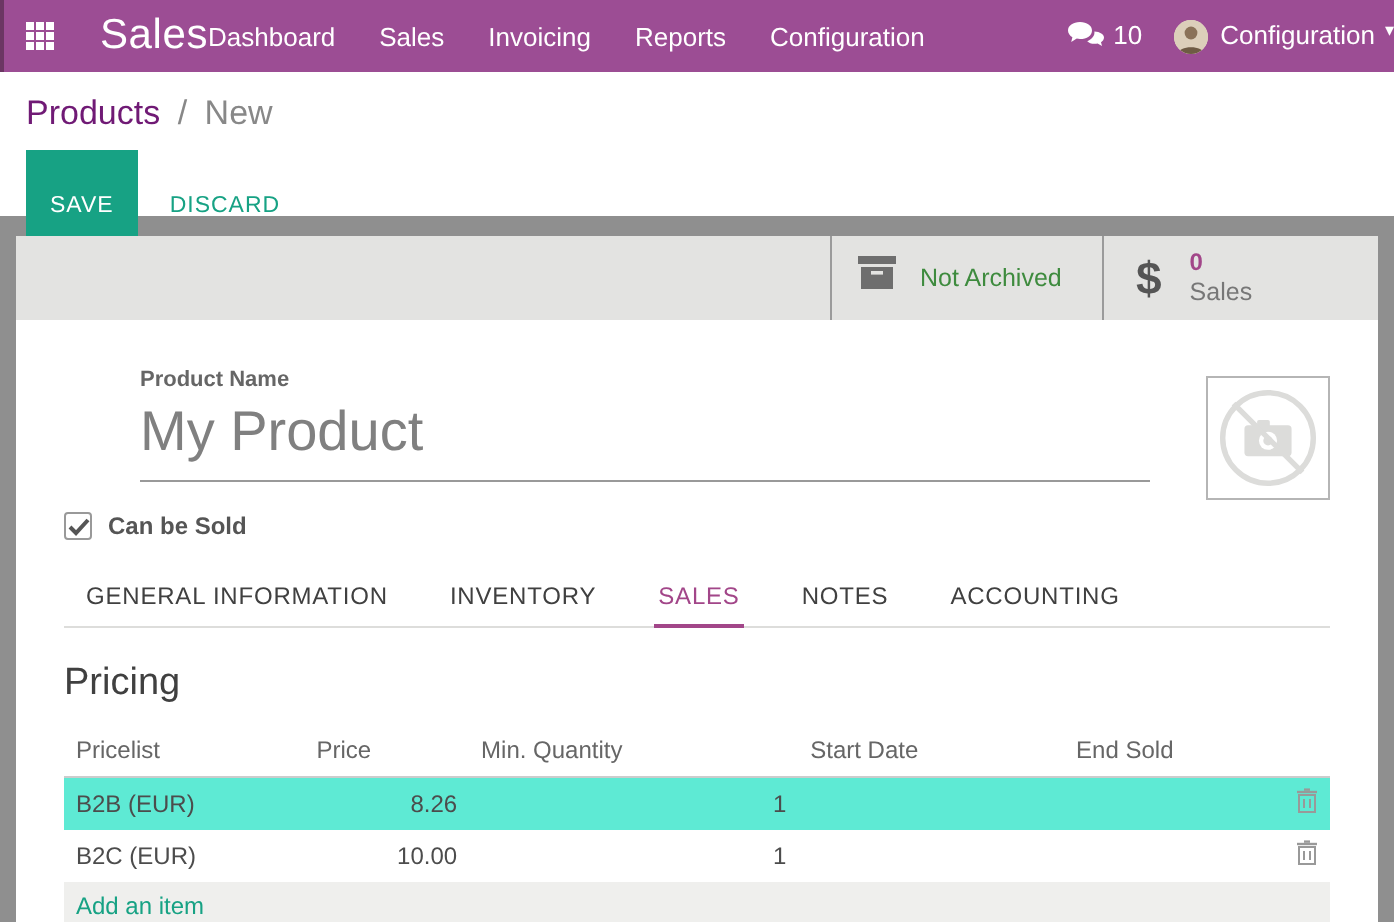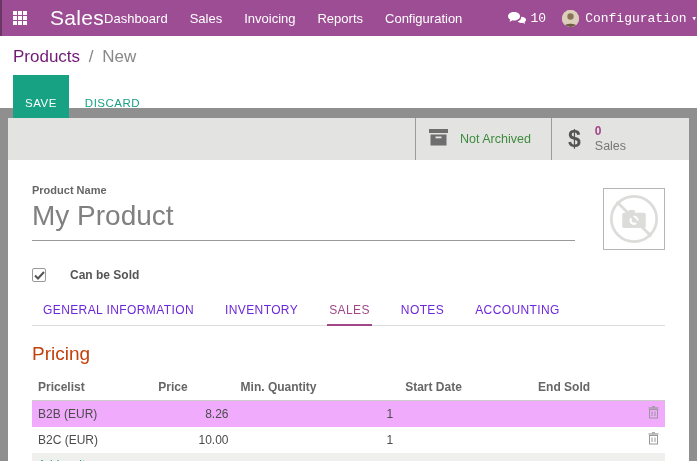--- a/index.html
+++ b/index.html
@@ -14,21 +14,21 @@
   .topbar {
     height:36px; background:#9C4D94; border-left:2px solid #6B3663;
     display:flex; align-items:center; color:#fff; padding-left:11px;
   }
   .apps-icon { width:14px; height:14px; display:grid;
     grid-template-columns:repeat(3,4px); grid-template-rows:repeat(3,4px); gap:1px; cursor:pointer; }
   .apps-icon i { background:#fff; }
   .brand { font-size:21px; margin-left:23px; letter-spacing:.3px; cursor:default; }
   .nav-menu { display:flex; gap:22px; font-size:13px; }
   .nav-item { cursor:pointer; white-space:nowrap; }
-  .nav-right { margin-left:auto; display:flex; align-items:center; font-size:13px;font-family:Liberation Mono, monospace; }
+  .nav-right { margin-left:auto; display:flex; align-items:flex-start; font-size:13px; }
   .chat-icon { display:flex; align-items:center; cursor:pointer; }
   .msg-count { margin-left:5px; cursor:pointer; }
   .avatar { width:17px; height:17px; border-radius:50%; overflow:hidden; margin-left:16px;
     background:#E8DCC8; flex-shrink:0; cursor:pointer; }
   .user-name { margin-left:6px; cursor:pointer; white-space:nowrap; }
   .caret { font-size:9px; margin-left:5px; cursor:pointer; }
 
   
   .control-panel { height:72px; padding:11px 0 0 13px; }
   .breadcrumb { font-size:17px; color:#888; }
@@ -50,43 +50,43 @@
   .stat-btn.sales { width:138px; padding:0 16px; gap:14px; }
   .archive-label { color:#3E8B3E; font-size:12.5px; }
   .dollar-icon { font-size:23px; color:#555; font-weight:bold; line-height:1; }
   .stat-col { display:flex; flex-direction:column; line-height:1.2; }
   .stat-value { color:#A24689; font-size:12px; font-weight:bold; }
   .stat-label { color:#777; font-size:12.5px; }
 
   .sheet-body { flex:1; padding:24px 24px 0; position:relative; }
 
   .name-row { display:flex; align-items:flex-start; }
-  .name-field { flex:1; margin-right:28px; }
+  .name-field { flex:1; margin-right:28px;margin-left:38px; }
   .field-label { font-size:11px; font-weight:bold; color:#666; }
   .name-input { width:100%; border:none; border-bottom:1px solid #999; background:transparent;
     font-size:28px; color:#808080; padding:4px 0 8px; font-family:inherit; outline:none; }
   .image-box { width:62px; height:62px; border:1px solid #B5B5B5; margin-top:4px;
     display:flex; align-items:center; justify-content:center; cursor:pointer; flex-shrink:0; }
 
-  .checkbox-row { display:flex; align-items:center; gap:24px; margin-top:18px; }
+  .checkbox-row { display:flex; align-items:center; gap:8px; margin-top:6px; }
   .checkbox { width:14px; height:14px; border:1px solid #999; border-radius:2px; background:#fff;
     display:flex; align-items:center; justify-content:center; cursor:pointer; }
   .checkbox-label { font-size:12px; font-weight:bold; color:#555; }
 
   .tabs { display:flex; gap:27px; margin-top:13px; border-bottom:1px solid #DDDDDB; padding-left:9px; }
-  .tab { font-size:12px; letter-spacing:.4px; color:#6d28d9; padding:8px 2px 7px; cursor:pointer; }
+  .tab { font-size:12px; letter-spacing:.4px; color:#404040; padding:8px 2px 7px; cursor:pointer; }
   .tab.active { color:#A24689; border-bottom:2px solid #A24689; margin-bottom:-1px; }
 
-  .section-title { font-size:19px; font-weight:normal; color:#c2410c; margin:17px 0 9px; }
+  .section-title { font-size:19px; font-weight:normal; color:#404040; margin:17px 0 9px; }
 
   table.pricing { width:100%; border-collapse:collapse; font-size:12px; }
-  .pricing th { text-align:left; color:#666; font-weight:bold; padding:6px 6px;
+  .pricing th { text-align:left; color:#666; font-weight:normal; padding:6px 6px;
     border-bottom:1px solid #CCC; }
   .pricing td { padding:5px 6px; color:#4C4C4C; height:15px; }
-  .pricing tr.stripe td { background:#f0abfc; }
+  .pricing tr.stripe td { background:#5eead4; }
   .pricing .num { text-align:right; }
   .col-pricelist{width:19%} .col-price{width:13%} .col-qty{width:26%}
   .col-start{width:21%} .col-end{width:17%} .col-del{width:4%}
   .trash-cell { text-align:right; }
   .trash-btn { cursor:pointer; display:inline-block; line-height:0; }
   tr.add-row td { background:#EFEFED; color:#17A284; cursor:pointer; }
 </style>
 </head>
 <body>
 

